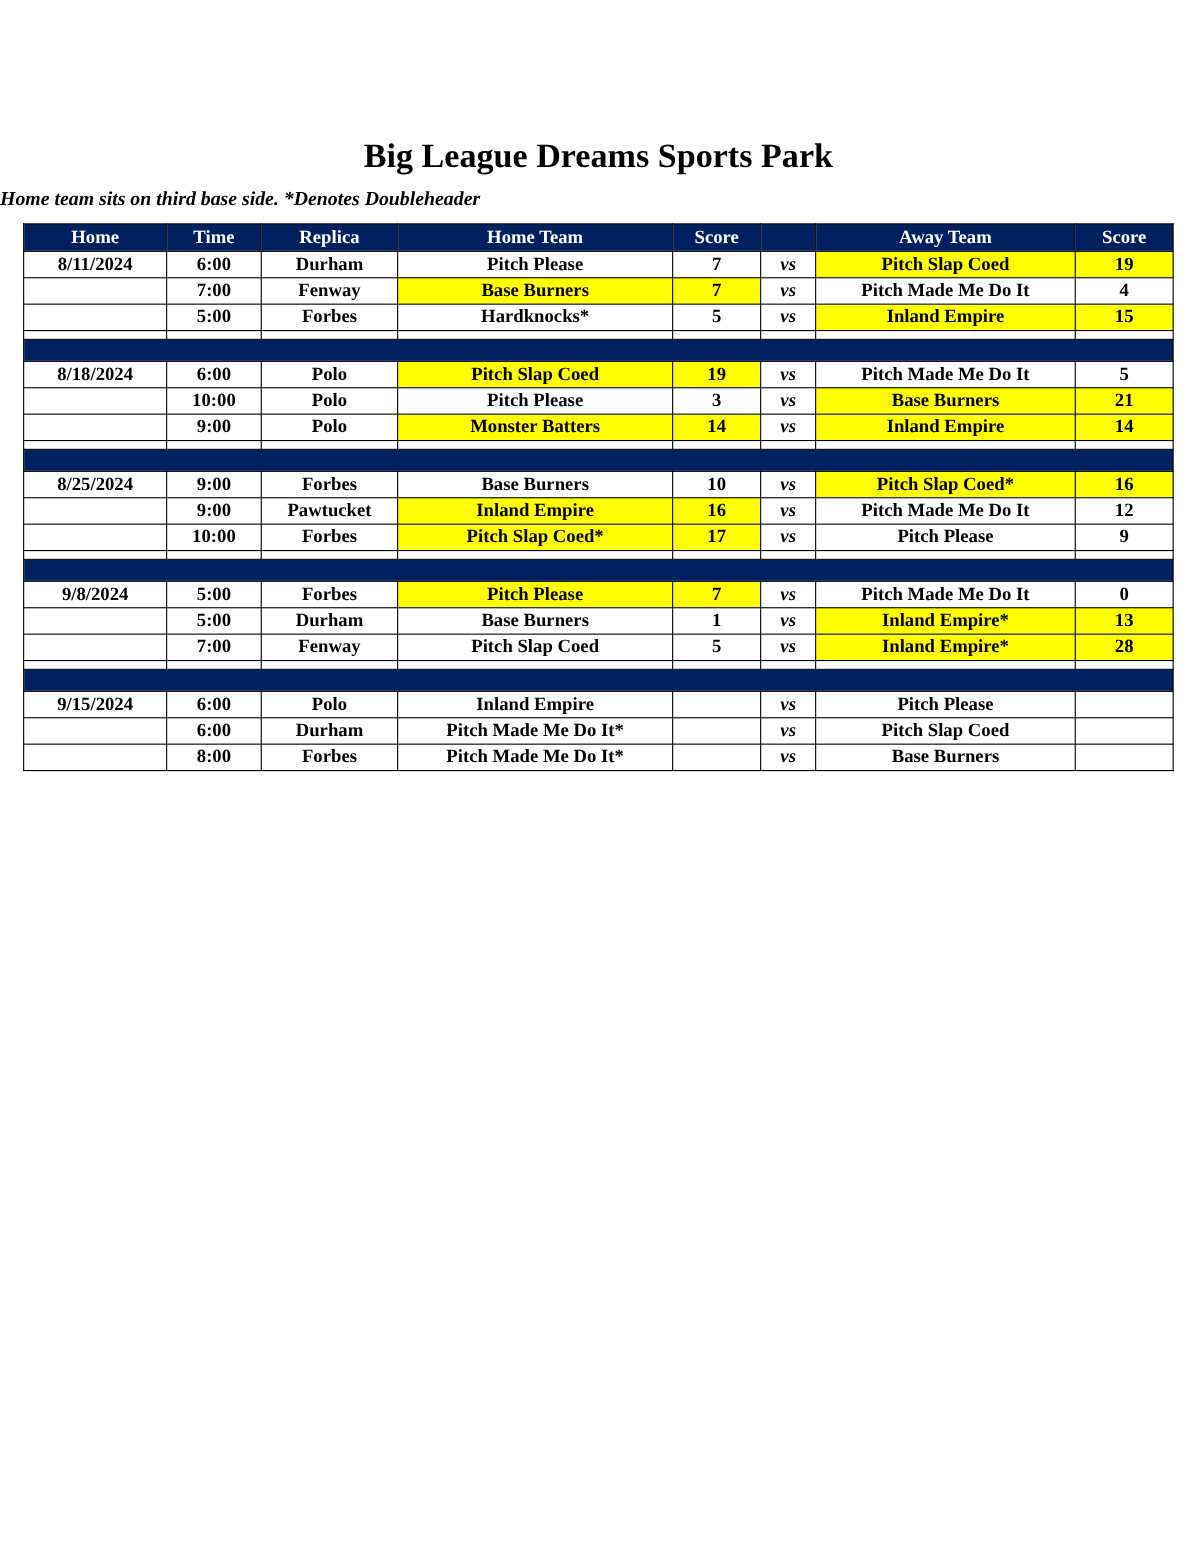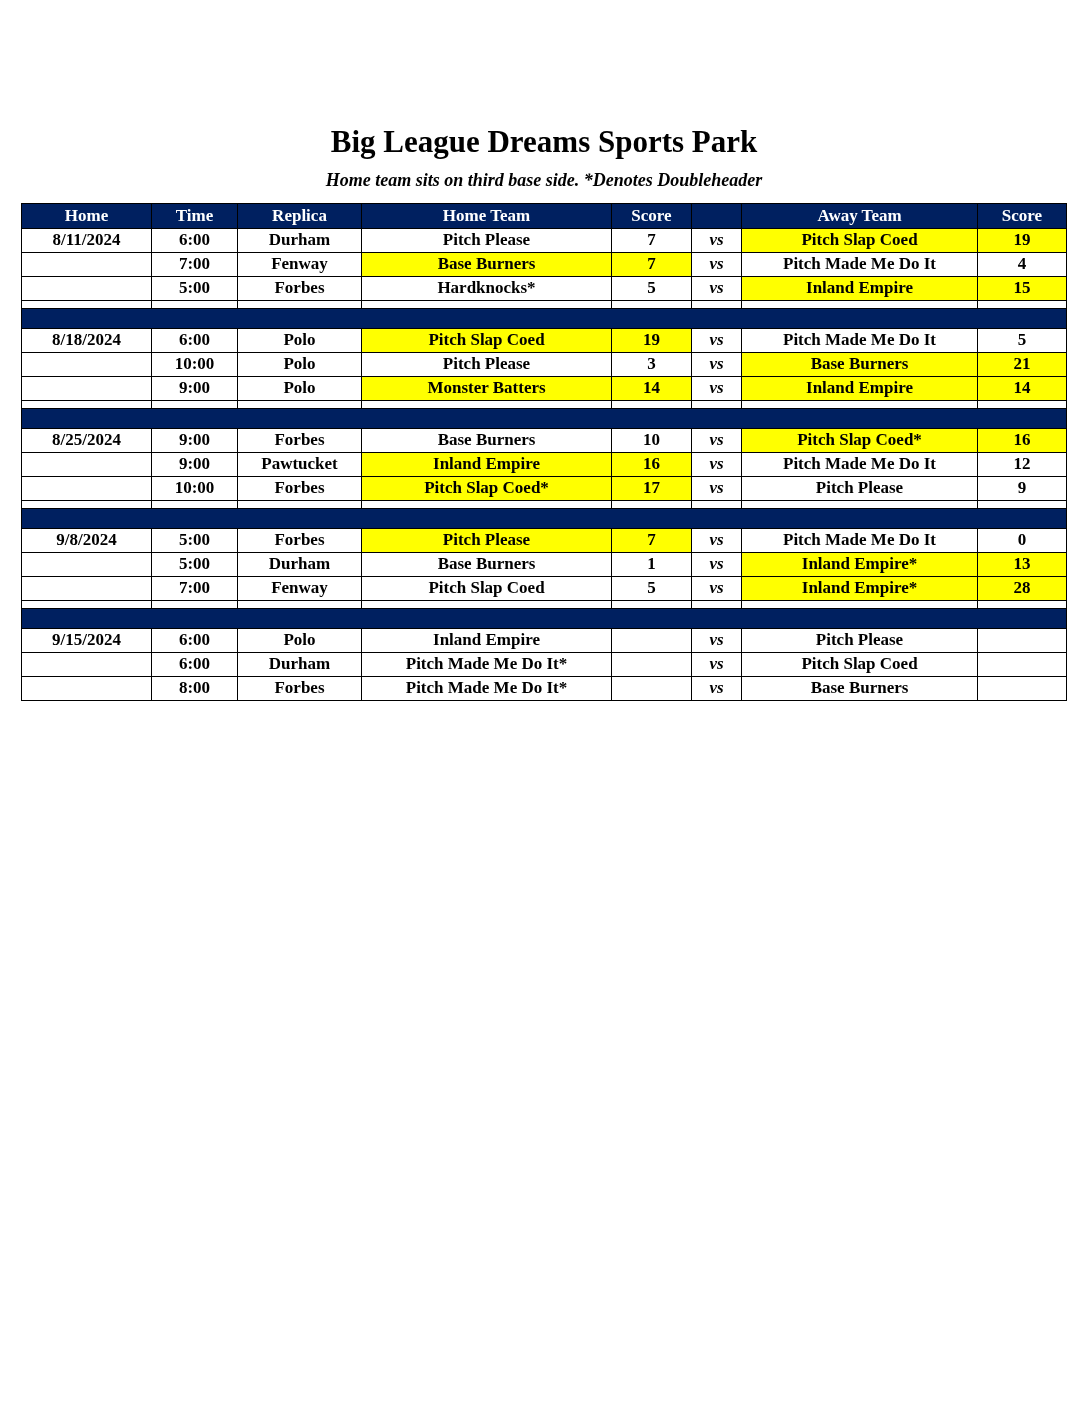--- a/index.html
+++ b/index.html
@@ -29,21 +29,21 @@
     margin-top: 29px;
   }
   .subtitle {
     text-align: center;
     font-size: 24px;
     font-weight: bold;
     margin-top: 9px;
     line-height: 1.1;
   }
   .note {
-    text-align: center;
+    text-align: left;
     font-size: 18px;
     font-weight: bold;
     font-style: italic;
     margin-top: 12px;
     line-height: 1.1;
   }
   table.schedule {
     border-collapse: collapse;
     table-layout: fixed;
     width: 1045px;

